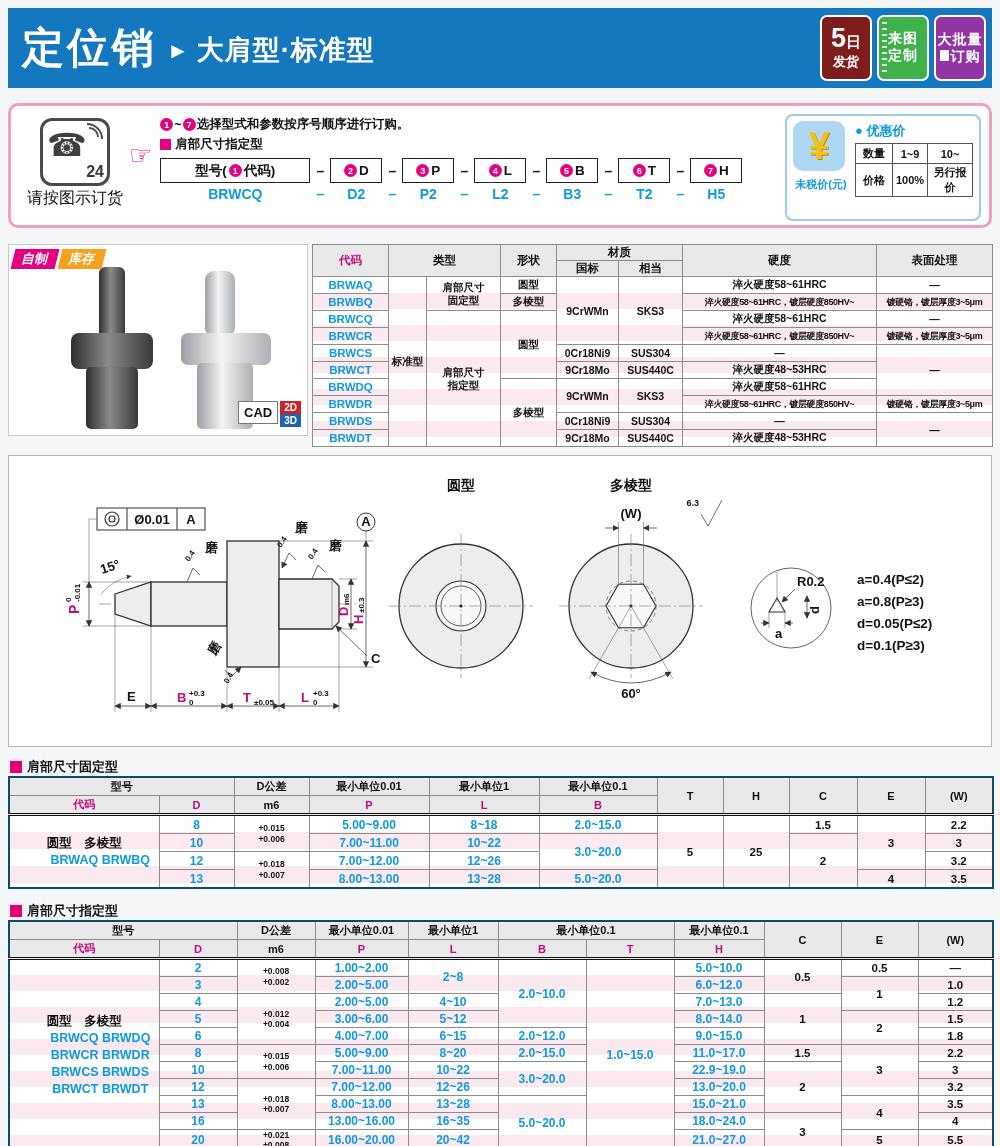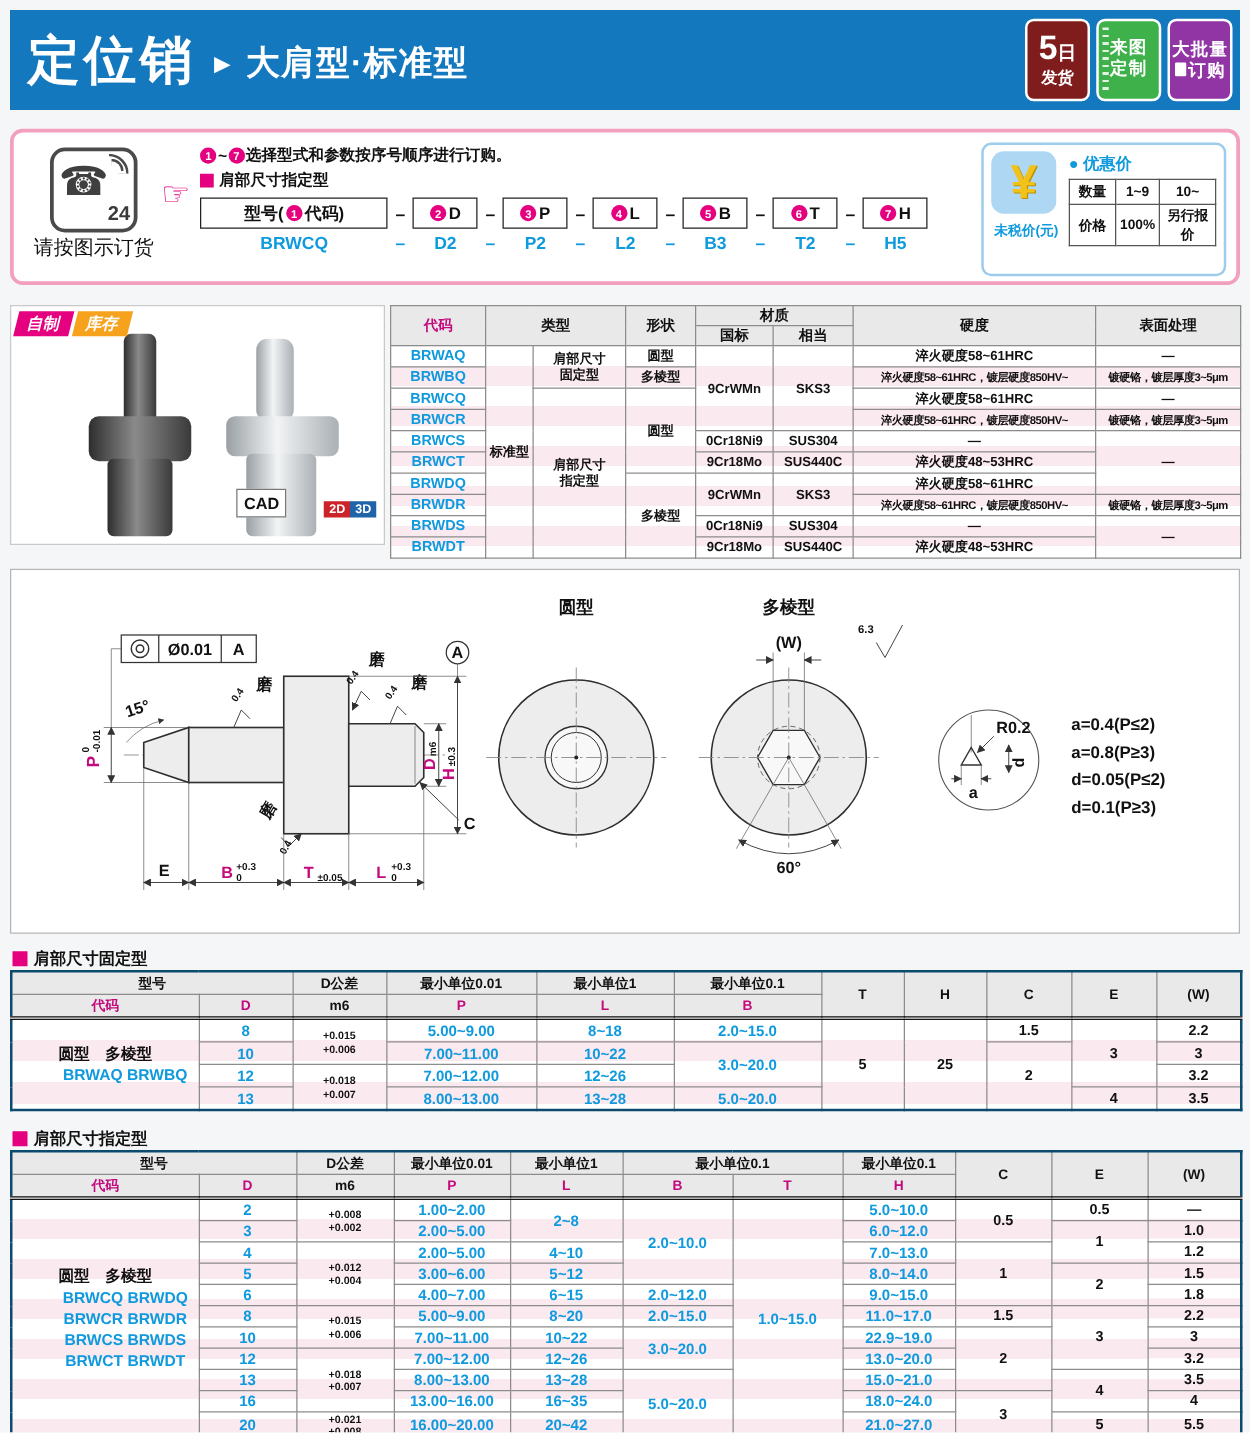--- a/index.html
+++ b/index.html
@@ -65,23 +65,23 @@
   .ptab{border-collapse:collapse;}
   .ptab td{border:1.5px solid #555;font-size:11px;font-weight:bold;text-align:center;padding:1px 3px;height:17px;background:#fff;}
   .ptab td:first-child{width:30px;}
 
   
   .photo{left:8px;top:244px;width:300px;height:192px;background:#fff;border:1px solid #c9c9c9;box-sizing:border-box;}
   .tags{position:absolute;left:4px;top:4px;display:flex;}
   .tag{display:inline-block;transform:skewX(-14deg);color:#fff;font-weight:bold;font-size:13px;padding:1px 9px;}
   .tag.self{background:#e4007f;}
   .tag.stock{background:#f6a21d;margin-left:3px;}
-  .cadrow{position:absolute;right:6px;bottom:21px;display:flex;align-items:flex-end;gap:28px;}
+  .cadrow{position:absolute;right:6px;bottom:8px;display:flex;align-items:flex-start;}
   .cadbox{border:1.5px solid #777;background:#fff;font-size:13px;font-weight:bold;padding:3px 5px;}
-  .cadcol{display:flex;flex-direction:row;margin-left:2px;}
+  .cadcol{display:flex;flex-direction:column;margin-left:2px;}
   .cad2,.cad3{color:#fff;font-size:10px;font-weight:bold;padding:0 4px;line-height:13px;}
   .cad2{background:#cc2229;}
   .cad3{background:#1f63a8;}
 
   
   table{border-collapse:collapse;}
   .dimtab,.spectab{table-layout:fixed;}
   .dimtab{width:984px;border:2px solid #0c4a6e;}
   .dimtab th{background:#e9e9e9;border:1px solid #8c8c8c;font-size:11px;height:17px;padding:0;color:#111;}
   .dimtab thead{border-bottom:3px double #111;}

